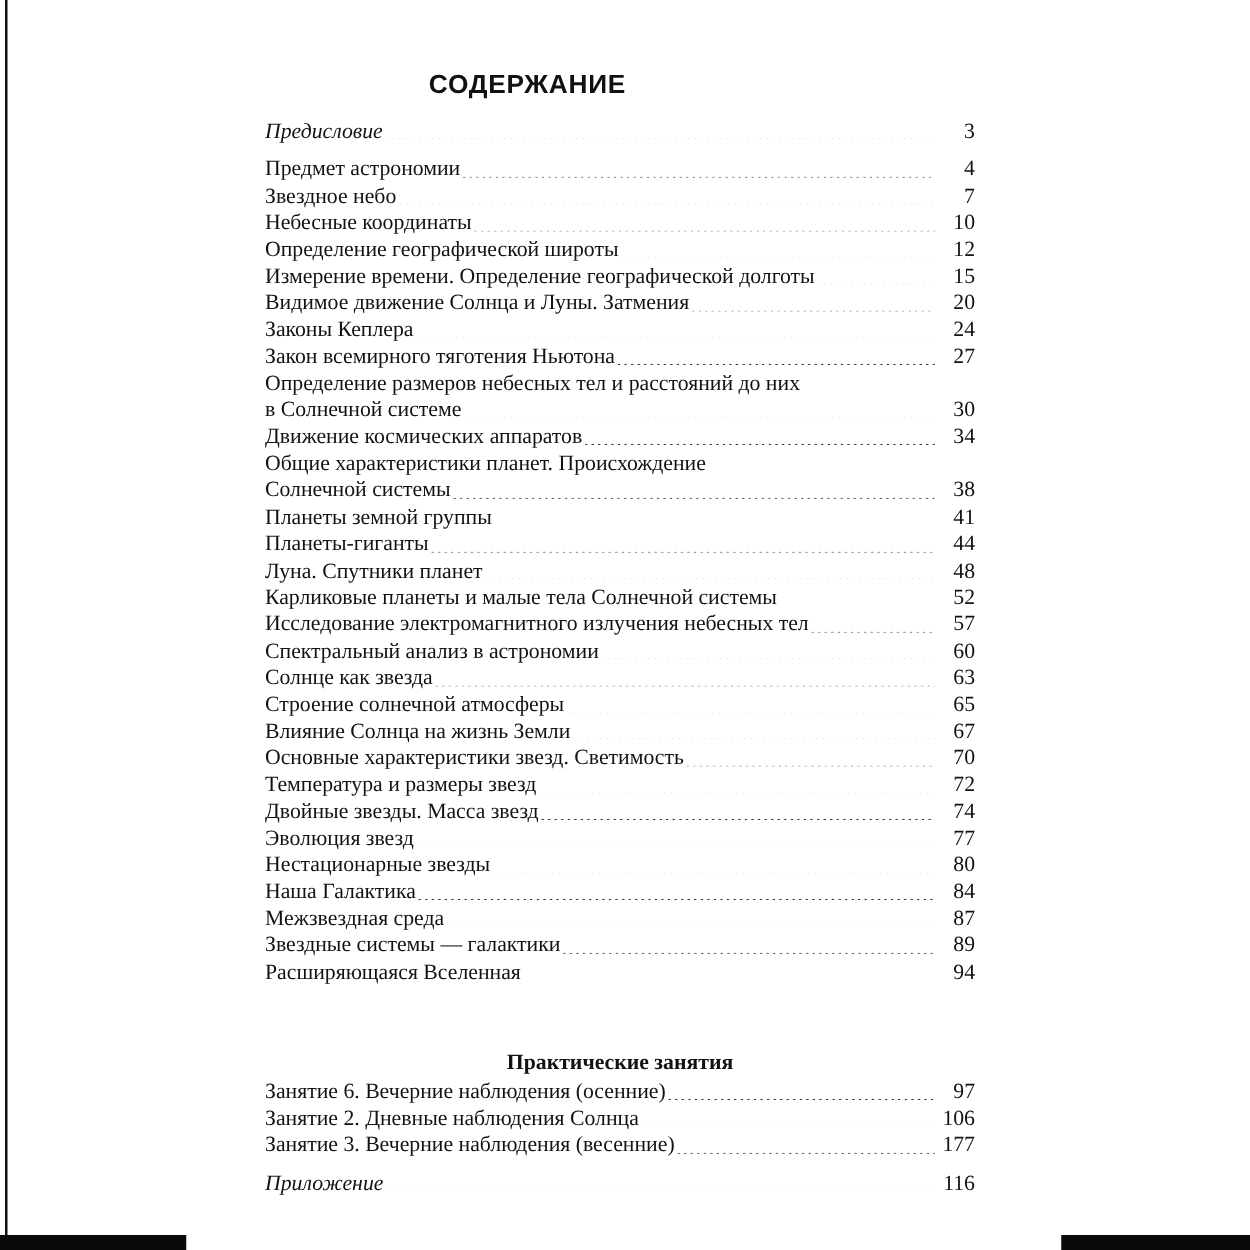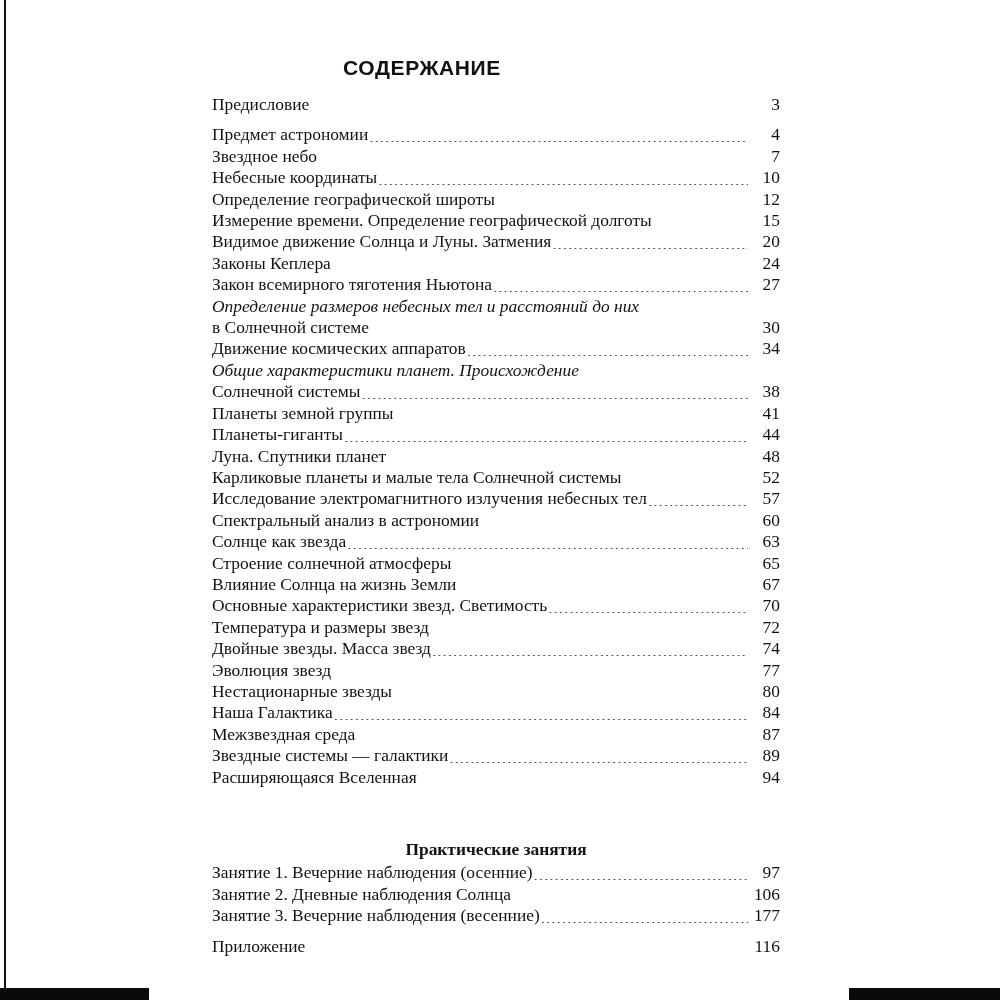--- a/index.html
+++ b/index.html
@@ -111,24 +111,23 @@
     padding-left: 2px;
     font-variant-numeric: lining-nums;
   }
 
   
   .toc-cont {
     width: 100%;
     line-height: 21.4px;
     font-size: 17.4px;
     white-space: nowrap;
-    font-style: italic;
-  }
-
-  .italic { }
+  }
+
+  .italic { font-style: italic; }
 
   .spacer-sm { height: 9px; }
   .spacer-md { height: 15px; }
 
   .section-head {
     text-align: center;
     font-weight: bold;
     font-size: 17.4px;
     line-height: 21.4px;
     padding: 0 0 2px 0;
@@ -302,21 +301,21 @@
           <span class="page-no">94</span>
         </div>
       </div>
 
     <div class="spacer-md"></div>
 
     <div class="section-head">Практические занятия</div>
 
     <div id="practical-entries">
         <div class="toc-row">
-          <span class="label">Занятие 1. Вечерние наблюдения (осенние)</span>
+          <span class="label">Занятие 6. Вечерние наблюдения (осенние)</span>
           <span class="leader"></span>
           <span class="page-no">97</span>
         </div>
         <div class="toc-row">
           <span class="label">Занятие 2. Дневные наблюдения Солнца</span>
           <span class="leader"></span>
           <span class="page-no">106</span>
         </div>
         <div class="toc-row">
           <span class="label">Занятие 3. Вечерние наблюдения (весенние)</span>

